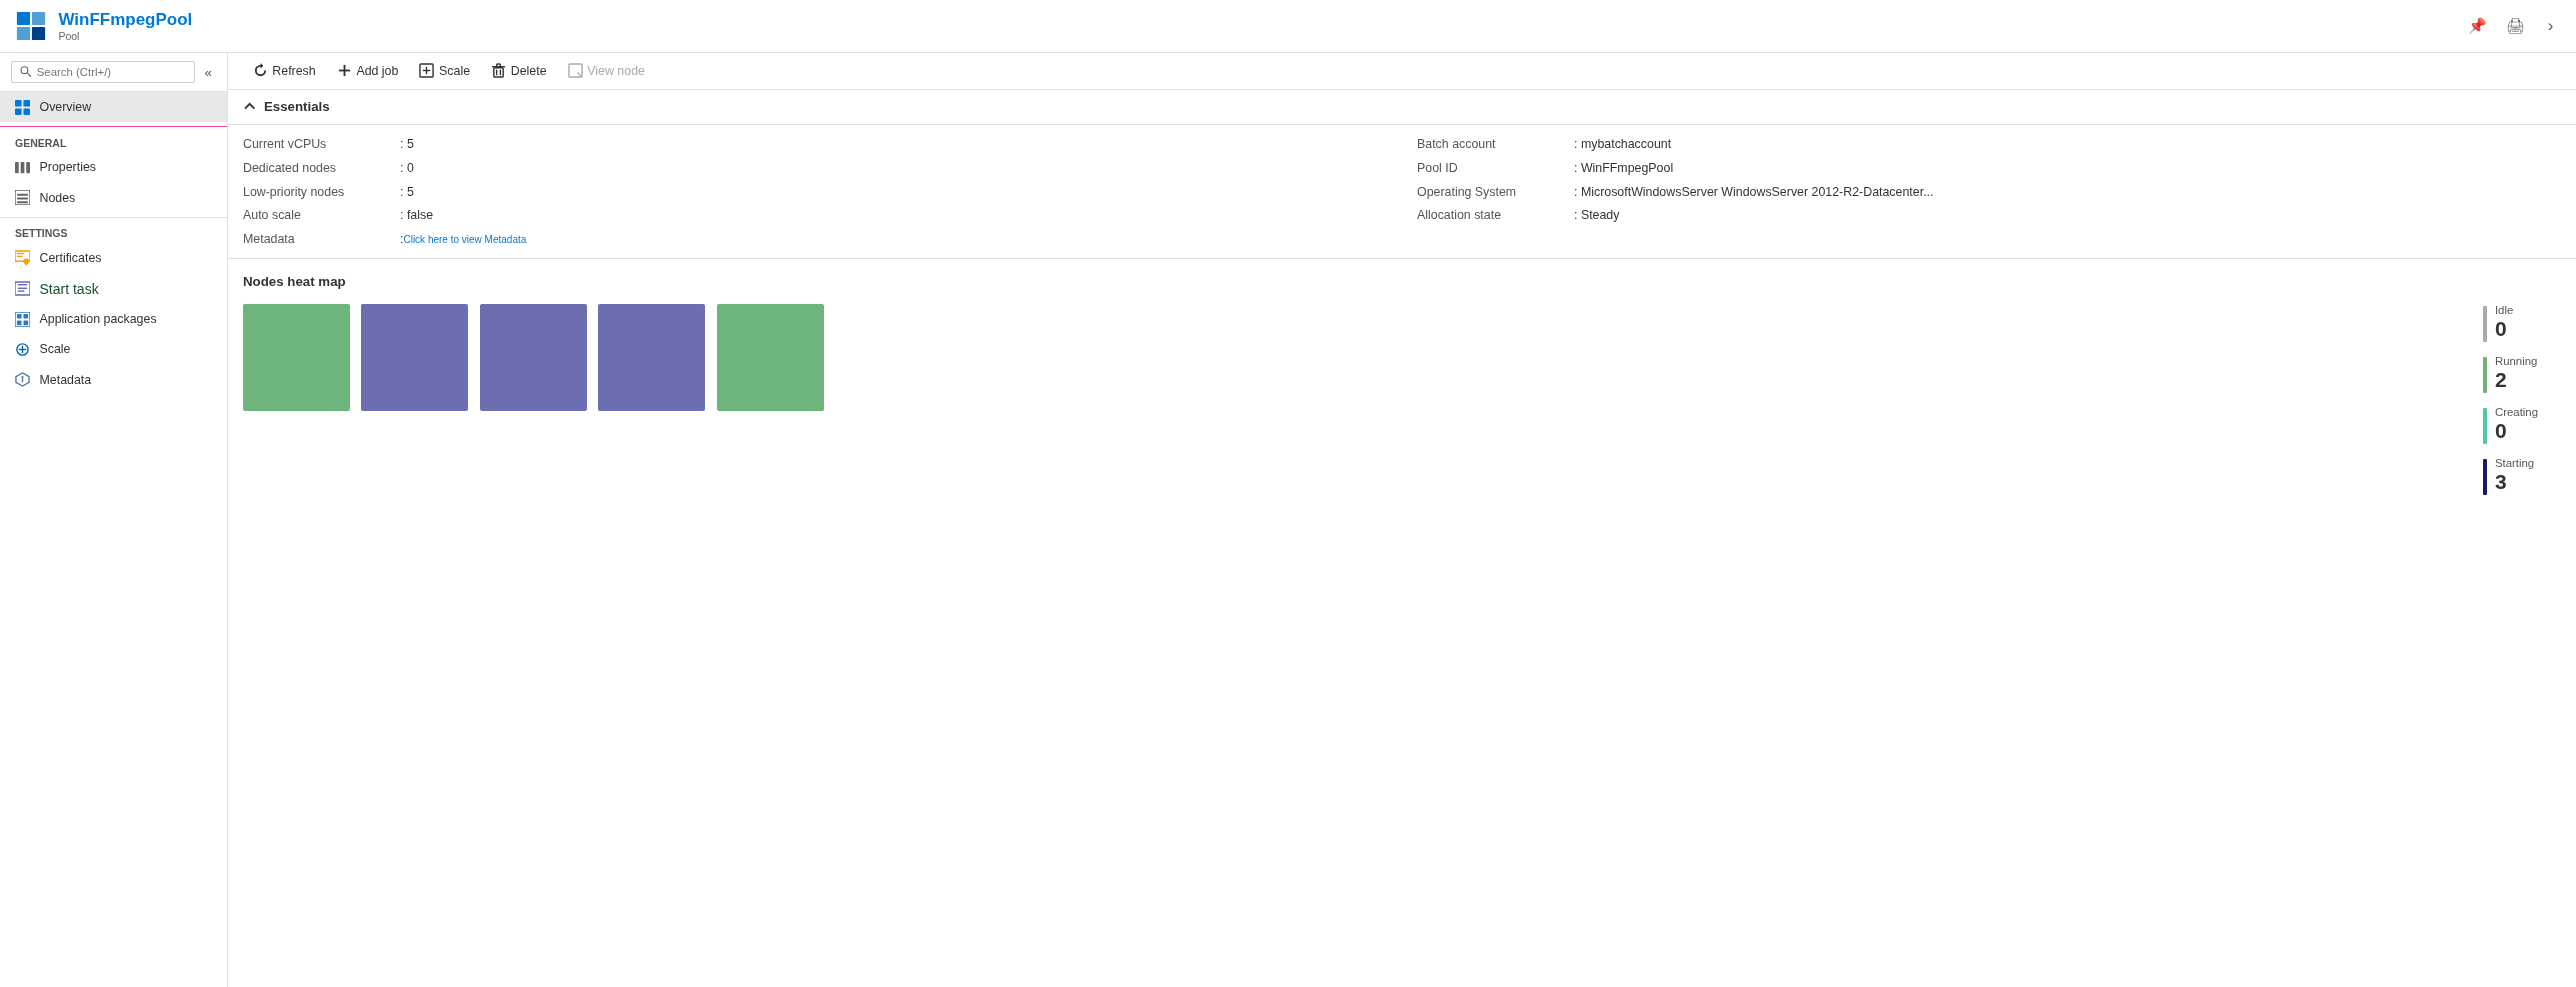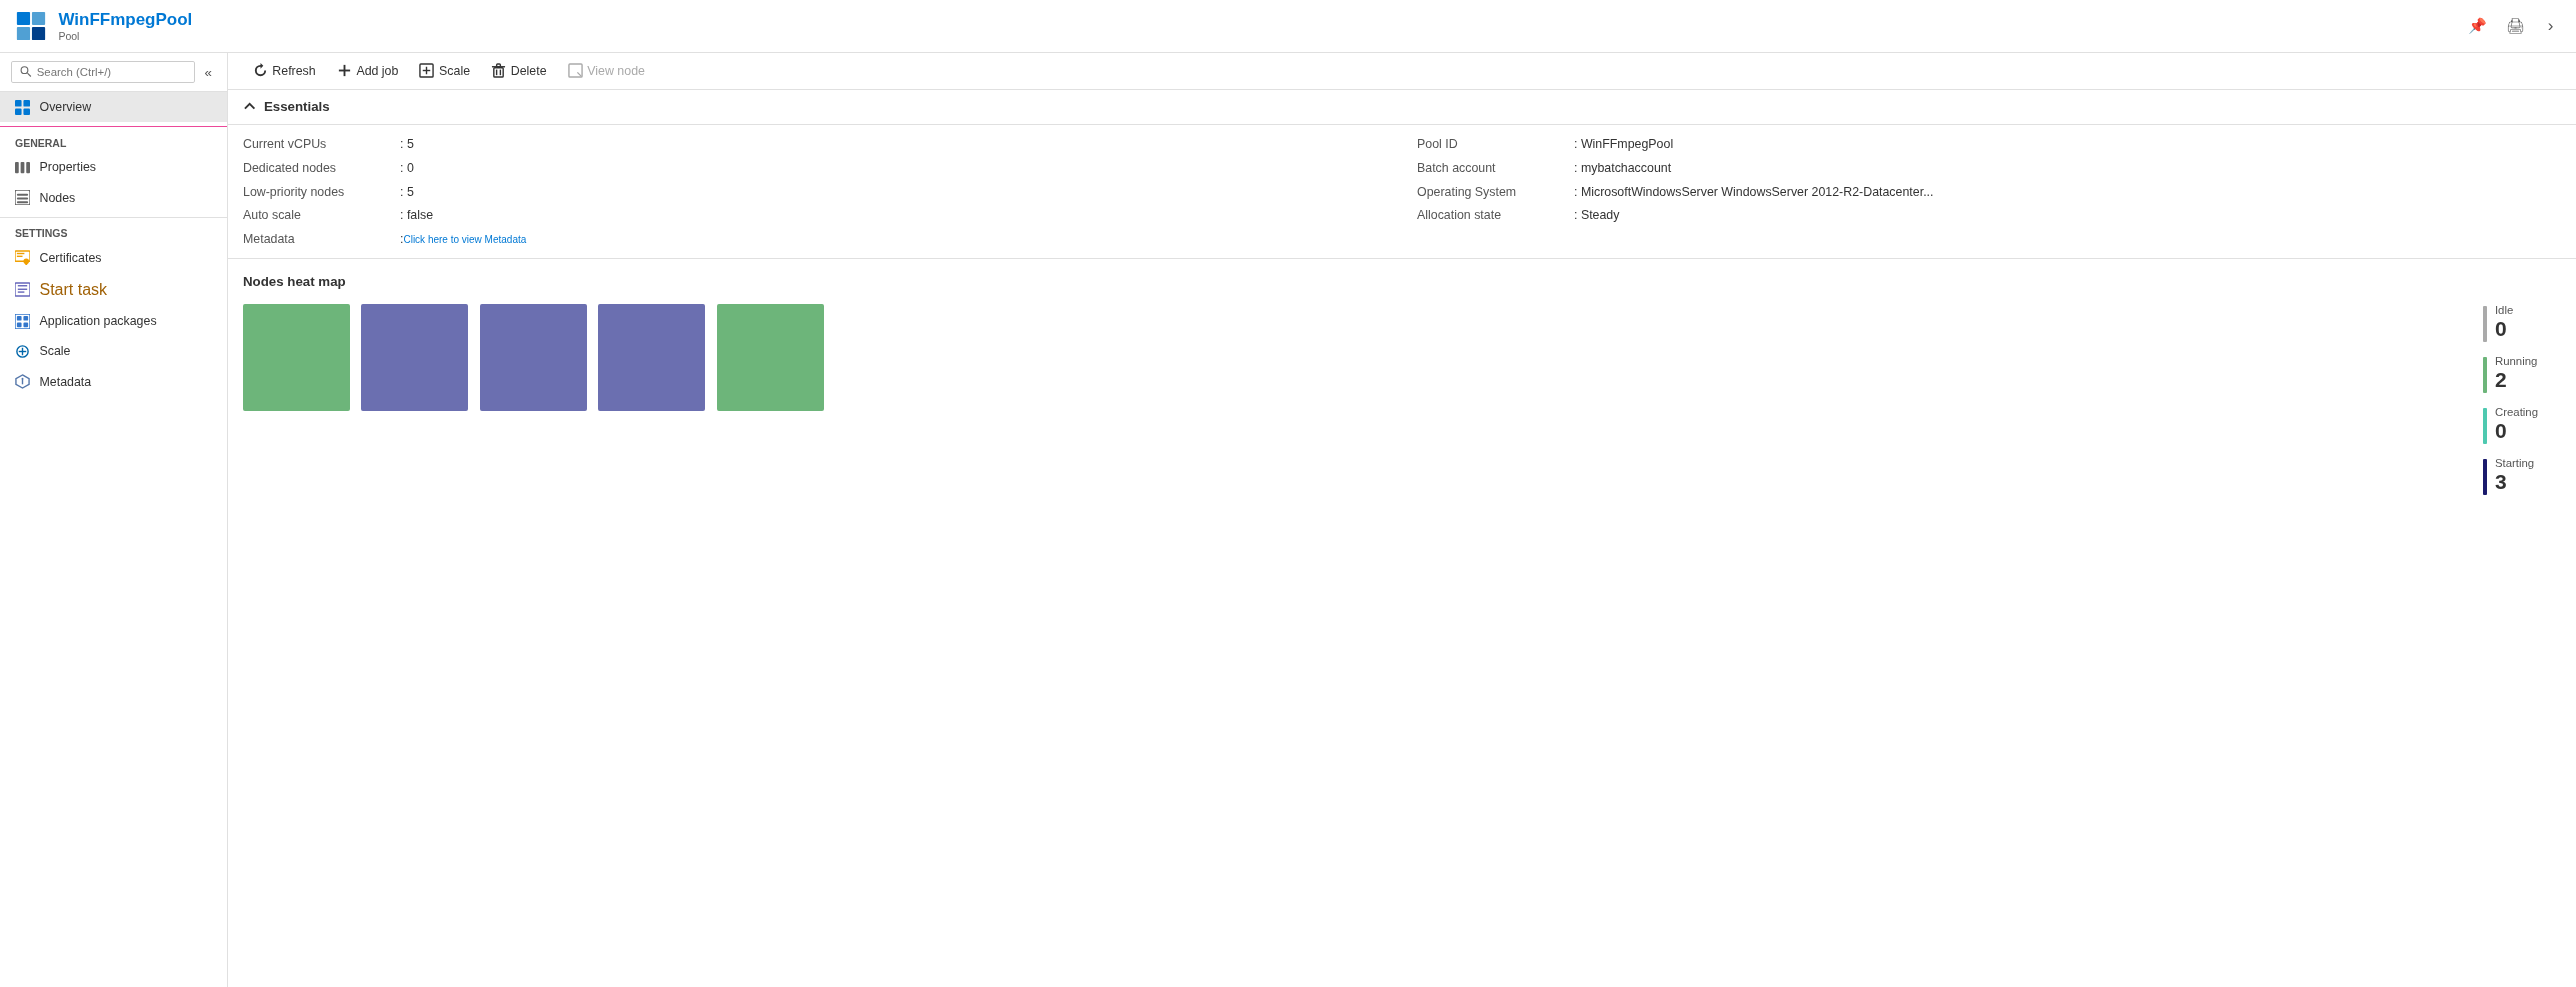--- a/index.html
+++ b/index.html
@@ -89,21 +89,21 @@
       <span style="font-size:12.4px; color:#333;">Certificates</span>
     </div>
 
     <div style="display:flex; align-items:center; padding:7.6px 15px; cursor:pointer; gap:9.5px;">
       <svg width="15" height="15" viewBox="0 0 16 16">
         <rect x="0" y="1" width="16" height="14" rx="1" fill="none" stroke="#6666bb" stroke-width="1.5"></rect>
         <line x1="3" y1="4" x2="13" y2="4" stroke="#6666bb" stroke-width="1.5"></line>
         <rect x="3" y="7" width="10" height="1.5" fill="#6666bb"></rect>
         <rect x="3" y="10" width="7" height="1.5" fill="#6666bb"></rect>
       </svg>
-      <span style="font-size:16px; color:#a16207;">Start task</span>
+      <span style="font-size:14px; color:#14532d;">Start task</span>
     </div>
 
     <div style="display:flex; align-items:center; padding:7.6px 15px; cursor:pointer; gap:9.5px;">
       <svg width="15" height="15" viewBox="0 0 16 16">
         <rect x="0" y="0" width="16" height="16" rx="1" fill="none" stroke="#3377cc" stroke-width="1.5"></rect>
         <rect x="2" y="2" width="5" height="5" fill="#3377cc" rx="1"></rect>
         <rect x="9" y="2" width="5" height="5" fill="#3377cc" rx="1"></rect>
         <rect x="2" y="9" width="5" height="5" fill="#3377cc" rx="1"></rect>
         <rect x="9" y="9" width="5" height="5" fill="#3377cc" rx="1"></rect>
       </svg>
@@ -200,26 +200,26 @@
         </div>
         <div style="display:flex; align-items:baseline; padding:4.8px 0;">
           <span style="color:#555; font-size:12.4px; min-width:157px;">Metadata</span>
           <span style="color:#333; font-size:12.4px;">: </span>
           <a href="#" style="color:#0078d4; text-decoration:none; font-size:10px;">Click here to view Metadata</a>
         </div>
       </div>
 
       <div style="padding:3.8px 15px;">
         <div style="display:flex; align-items:baseline; padding:4.8px 0;">
+          <span style="color:#555; font-size:12.4px; min-width:157px;">Batch account</span>
+          <span style="color:#333; font-size:12.4px;">: mybatchaccount</span>
+        </div>
+        <div style="display:flex; align-items:baseline; padding:4.8px 0;">
           <span style="color:#555; font-size:12.4px; min-width:157px;">Pool ID</span>
           <span style="color:#333; font-size:12.4px;">: WinFFmpegPool</span>
-        </div>
-        <div style="display:flex; align-items:baseline; padding:4.8px 0;">
-          <span style="color:#555; font-size:12.4px; min-width:157px;">Batch account</span>
-          <span style="color:#333; font-size:12.4px;">: mybatchaccount</span>
         </div>
         <div style="display:flex; align-items:baseline; padding:4.8px 0;">
           <span style="color:#555; font-size:12.4px; min-width:157px;">Operating System</span>
           <span style="color:#333; font-size:12.4px;">: MicrosoftWindowsServer WindowsServer 2012-R2-Datacenter...</span>
         </div>
         <div style="display:flex; align-items:baseline; padding:4.8px 0;">
           <span style="color:#555; font-size:12.4px; min-width:157px;">Allocation state</span>
           <span style="color:#333; font-size:12.4px;">: Steady</span>
         </div>
       </div>

